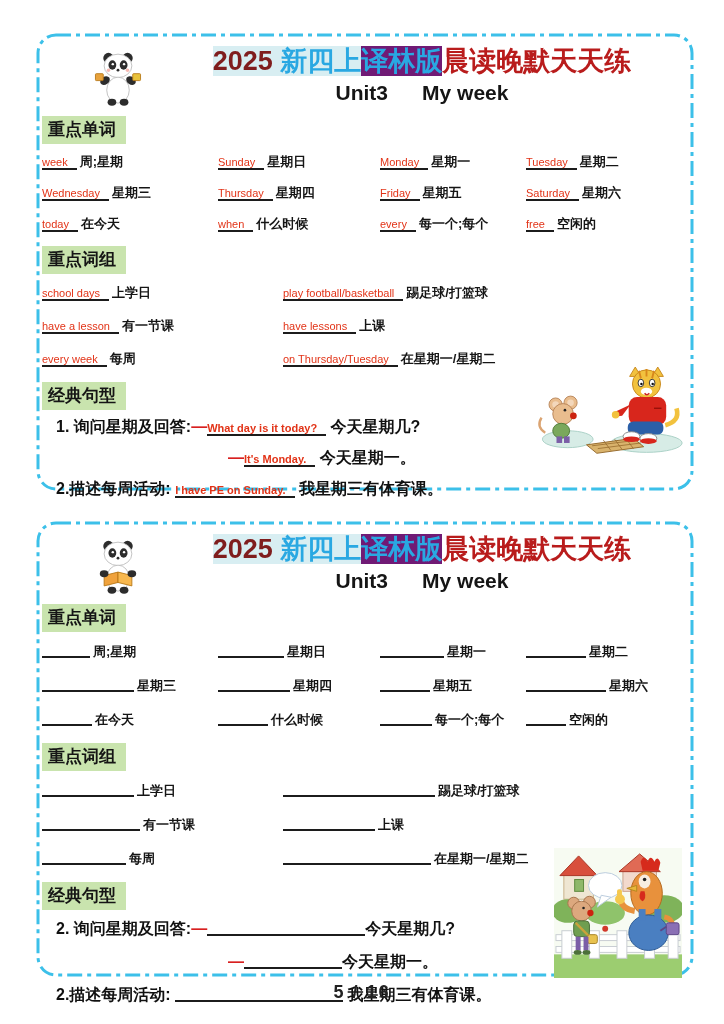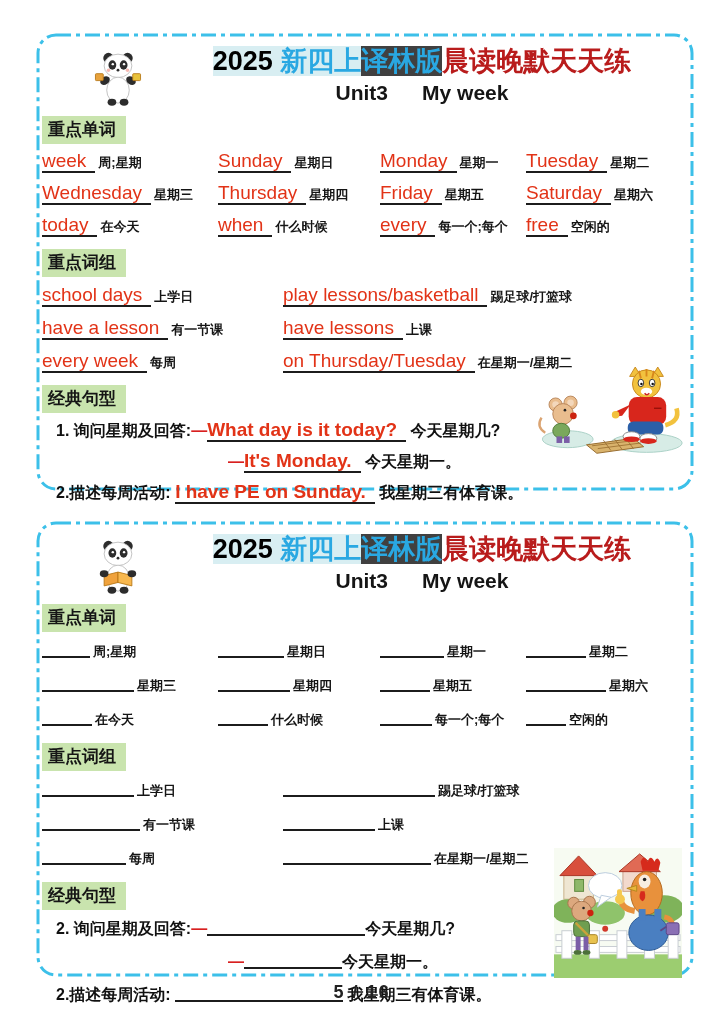--- a/index.html
+++ b/index.html
@@ -10,35 +10,35 @@
   }
   .panel{position:absolute;left:36px;width:658px;}
   #panel1{top:33px;height:458px;}
   #panel2{top:521px;height:456px;}
   .borderSvg{position:absolute;left:0;top:0;pointer-events:none;}
   .phead{display:flex;align-items:flex-start;padding:10px 0 0 56px;}
   .panda{width:52px;height:62px;flex:0 0 52px;margin-top:4px;}
   .titleCol{flex:1;text-align:center;margin-left:6px;}
   .title{font-size:27px;font-weight:bold;white-space:nowrap;letter-spacing:0px;}
   .hl-cyan{background:#d8eef2;}
-  .hl-green{background:#404040;}
-  .t-black{color:#000000;}
+  .hl-green{background:#701a75;}
+  .t-black{color:#7f1d1d;}
   .t-blue{color:#29a8e2;}
   .t-red{color:#b91c1c;}
   .subtitle{font-size:21px;font-weight:bold;color:#151515;margin-top:2px;}
   .subtitle .gap{display:inline-block;width:34px;}
   .badge{display:inline-block;margin:7px 0 2px 6px;background:#c9e4ae;color:#151515;
          font-size:17px;font-weight:bold;padding:2px 10px 3px 6px;}
   .wgrid{display:grid;grid-template-columns:176px 162px 146px 1fr;padding-left:6px;padding-right:4px;}
   .wgrid .cell{white-space:nowrap;line-height:30px;overflow:hidden;}
   #panel2 .wgrid .cell{line-height:33px;}
   .pgrid{display:grid;grid-template-columns:241px 1fr;padding-left:6px;}
   .pgrid .cell{white-space:nowrap;line-height:31px;overflow:hidden;}
   #panel2 .pgrid .cell{line-height:33px;}
-  .en{color:#e23317;font-size:19px;border-bottom:2px solid #1c1c1c;padding:0 9px 0 0;}
+  .en{color:#e23317;font-size:11px;border-bottom:2px solid #1c1c1c;padding:0 9px 0 0;}
   .zh{color:#151515;font-size:13px;font-weight:bold;margin-left:3px;}
   .blank{display:inline-block;border-bottom:2px solid #1c1c1c;height:15px;vertical-align:-2px;}
   .sents{position:relative;padding-left:20px;font-size:16px;font-weight:bold;line-height:30px;}
   #panel2 .sents{line-height:33px;}
   .dash{color:#d81f1f;font-weight:bold;}
   .ansline{padding-left:172px;}
   .scene{position:absolute;}
   #scene1{right:10px;top:322px;width:150px;height:100px;}
   #scene2{right:12px;top:327px;width:128px;height:130px;}
   .footer{position:absolute;left:0;top:982px;width:724px;text-align:center;
@@ -94,21 +94,21 @@
     <div class="cell"><span class="en">Saturday</span><span class="zh">星期六</span></div>
     <div class="cell"><span class="en">today</span><span class="zh">在今天</span></div>
     <div class="cell"><span class="en">when</span><span class="zh">什么时候</span></div>
     <div class="cell"><span class="en">every</span><span class="zh">每一个;每个</span></div>
     <div class="cell"><span class="en">free</span><span class="zh">空闲的</span></div>
   </div>
 
   <div class="badge">重点词组</div>
   <div class="pgrid">
     <div class="cell"><span class="en">school days</span><span class="zh">上学日</span></div>
-    <div class="cell"><span class="en">play lessons/basketball</span><span class="zh">踢足球/打篮球</span></div>
+    <div class="cell"><span class="en">play football/basketball</span><span class="zh">踢足球/打篮球</span></div>
     <div class="cell"><span class="en">have a lesson</span><span class="zh">有一节课</span></div>
     <div class="cell"><span class="en">have lessons</span><span class="zh">上课</span></div>
     <div class="cell"><span class="en">every week</span><span class="zh">每周</span></div>
     <div class="cell"><span class="en">on Thursday/Tuesday</span><span class="zh">在星期一/星期二</span></div>
   </div>
 
   <div class="badge">经典句型</div>
   <div class="sents">
     <div>
       <span>1. 询问星期及回答:</span><span class="dash">—</span><span class="en">What day is it today?</span> <span>今天星期几?</span>

